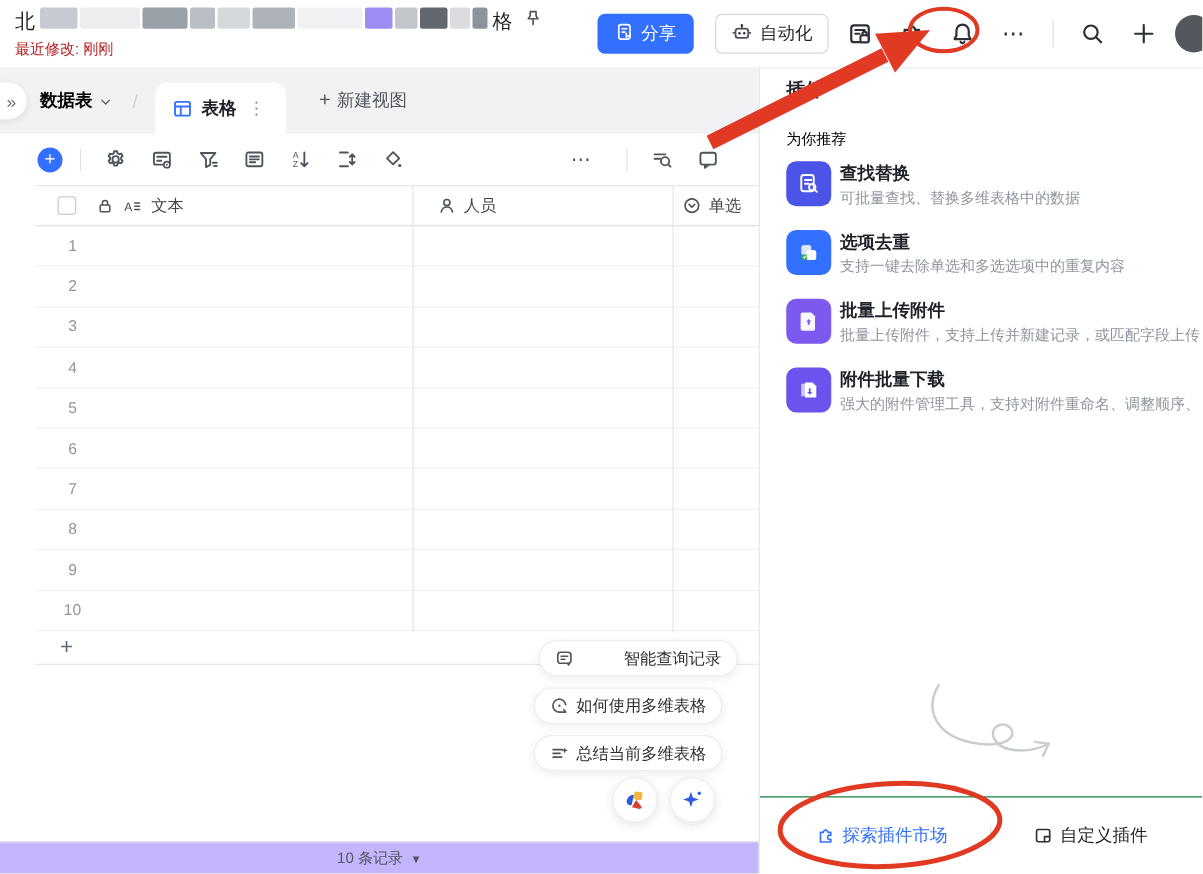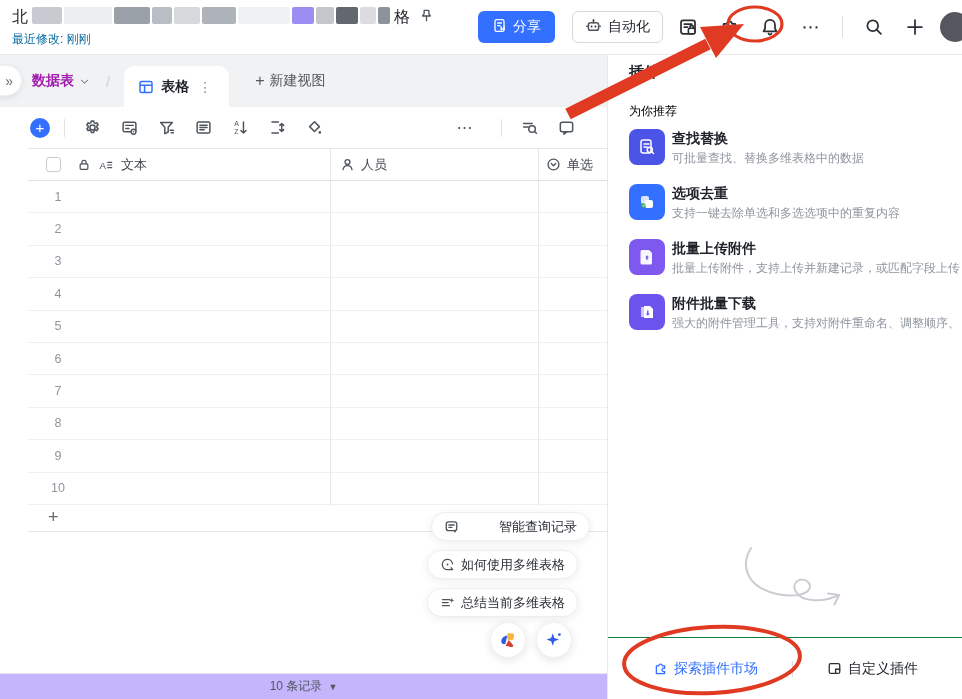--- a/index.html
+++ b/index.html
@@ -8,40 +8,40 @@
          font-family:"Liberation Sans","DejaVu Sans",sans-serif; color:#1f2329; }
 
   
   .top-header { position:absolute; top:0; left:0; right:0; height:55px; background:#fff;
                 border-bottom:1px solid #e8eaed; display:flex; align-items:center; padding:0 14px 0 12px; }
   .doc-info { display:flex; flex-direction:column; justify-content:center; }
   .doc-title-row { display:flex; align-items:center; gap:3px; height:22px; }
   .doc-title-txt { font-size:16px; font-weight:500; color:#1f2329; }
   .redact { display:inline-block; height:17px; border-radius:2px; margin:0 1px; }
   .pin-icon { margin-left:6px; }
-  .doc-subtitle { font-size:12px; color:#0369a1; margin-top:3px; }
+  .doc-subtitle { font-size:12px; color:#b91c1c; margin-top:3px; }
   .header-actions { margin-left:auto; display:flex; align-items:center; gap:9px; }
   .btn-share { display:flex; align-items:center; gap:6px; height:32px; padding:0 14px;
                background:#3370ff; color:#fff; font-size:14px; border:none; border-radius:6px; cursor:pointer; }
   .btn-automation { display:flex; align-items:center; gap:6px; height:32px; padding:0 12px;
                background:#fff; color:#1f2329; font-size:14px; border:1px solid #d5d8dc; border-radius:6px; cursor:pointer; margin-left:8px; }
   .icon-btn { width:32px; height:32px; display:flex; align-items:center; justify-content:center;
               background:none; border:none; cursor:pointer; color:#2b2f36; }
   .hdr-divider { width:1px; height:22px; background:#dee0e3; margin:0 6px; }
   .avatar { width:30px; height:30px; border-radius:50%; background:#54575e; flex:none; margin-right:-22px; }
 
   
   .tab-bar { position:absolute; top:55px; left:0; width:607px; height:52px; background:#f1f2f4;
              display:flex; align-items:center; }
   .expand-pill { position:absolute; left:-18px; top:10px; width:40px; height:31px; background:#fff;
                  border:1px solid #eef0f2; border-radius:16px; box-shadow:0 2px 6px rgba(0,0,0,.08);
                  display:flex; align-items:center; justify-content:flex-end; padding-right:8px;
                  color:#646a73; font-size:14px; cursor:pointer; }
   .datasheet-switch { margin-left:32px; display:flex; align-items:center; gap:5px; font-size:14px;
-                      font-weight:700; color:#a21caf; cursor:pointer; }
+                      font-weight:700; color:#000000; cursor:pointer; }
   .tab-slash { color:#cdd0d5; font-size:15px; margin:0 14px 0 16px; }
   .view-tab-active { align-self:flex-end; height:41px; background:#fff; border-radius:10px 10px 0 0;
                      display:flex; align-items:center; gap:7px; padding:0 14px; cursor:pointer; }
   .view-tab-active .tab-label { font-size:14px; font-weight:700; color:#1f2329; }
   .tab-kebab { color:#8f959e; font-size:14px; letter-spacing:1px; padding:0 2px; cursor:pointer; }
   .new-view { display:flex; align-items:center; gap:5px; margin-left:26px; font-size:14px; color:#51565d; cursor:pointer; }
   .new-view .plus-glyph { font-size:16px; color:#51565d; }
 
   
   .toolbar { position:absolute; top:107px; left:0; width:607px; height:41px; background:#fff;
@@ -54,21 +54,21 @@
   .tb-right { margin-left:auto; display:flex; align-items:center; padding-right:26px; }
 
   
   .grid { position:absolute; left:28px; top:148px; width:579px; }
   .grid-inner { position:relative; }
   .v-sep { position:absolute; top:0; width:1px; background:#e6e8ea; z-index:2; }
   .t-header { display:flex; height:33px; border-top:1px solid #e6e8ea; border-bottom:1px solid #dee0e3;
               align-items:center; font-size:13px; color:#42464e; }
   .th-cell { display:flex; align-items:center; height:100%; }
   .th-c1 { width:302px; padding-left:18px; gap:7px; }
-  .th-c2 { width:208px; padding-left:10px; gap:6px; }
+  .th-c2 { width:208px; padding-left:20px; gap:6px; }
   .th-c3 { flex:1; padding-left:8px; gap:6px; }
   .checkbox { width:15px; height:15px; border:1.5px solid #c9cdd3; border-radius:3px; margin-right:9px; cursor:pointer; }
   .t-row { display:flex; align-items:center; height:32.4px; border-bottom:1px solid #f0f1f3; }
   .row-num { width:60px; text-align:center; font-size:12.5px; color:#8f959e; }
   .add-row { display:flex; align-items:center; height:27px; border-bottom:1px solid #e6e8eb;
              padding-left:20px; color:#646a73; font-size:18px; cursor:pointer; }
 
   
   .left-footer { position:absolute; left:0; bottom:0; width:607px; height:26px; background:#c4b5fd;
                  border-top:1px solid #e6e8eb; display:flex; align-items:center; justify-content:center;

